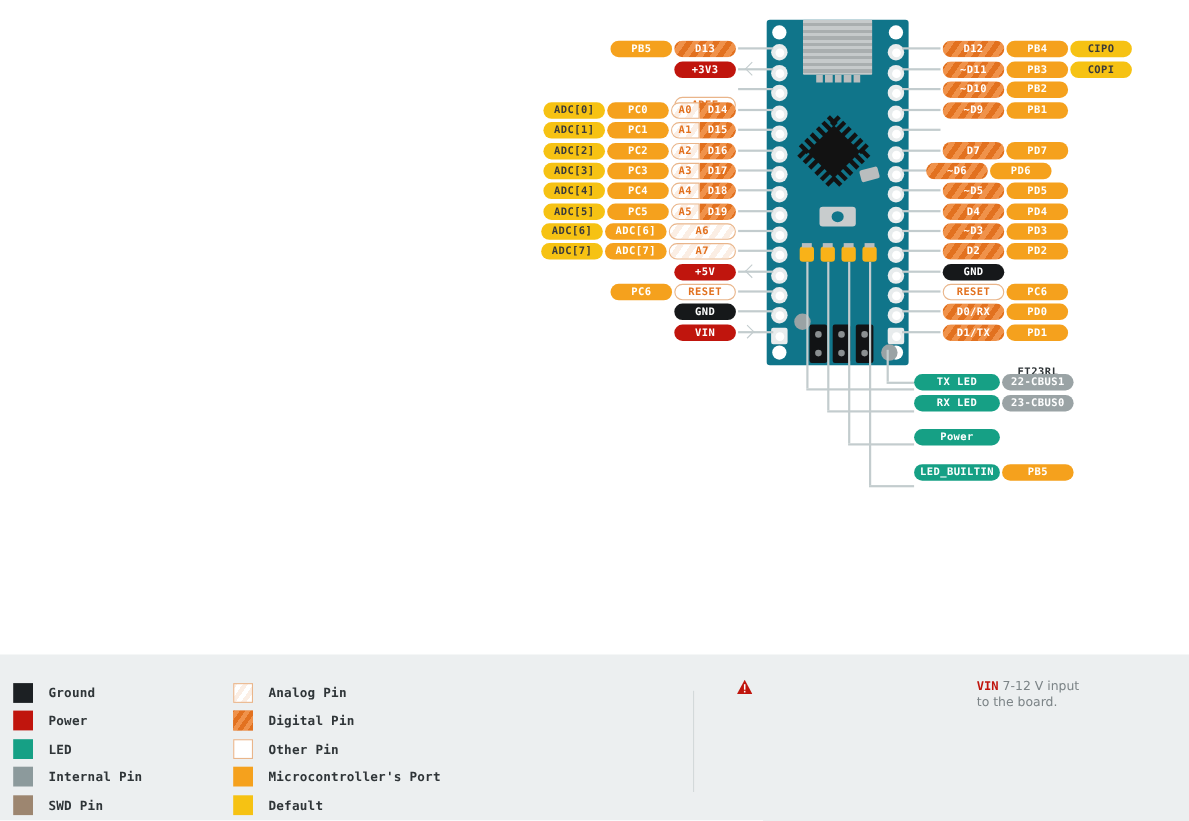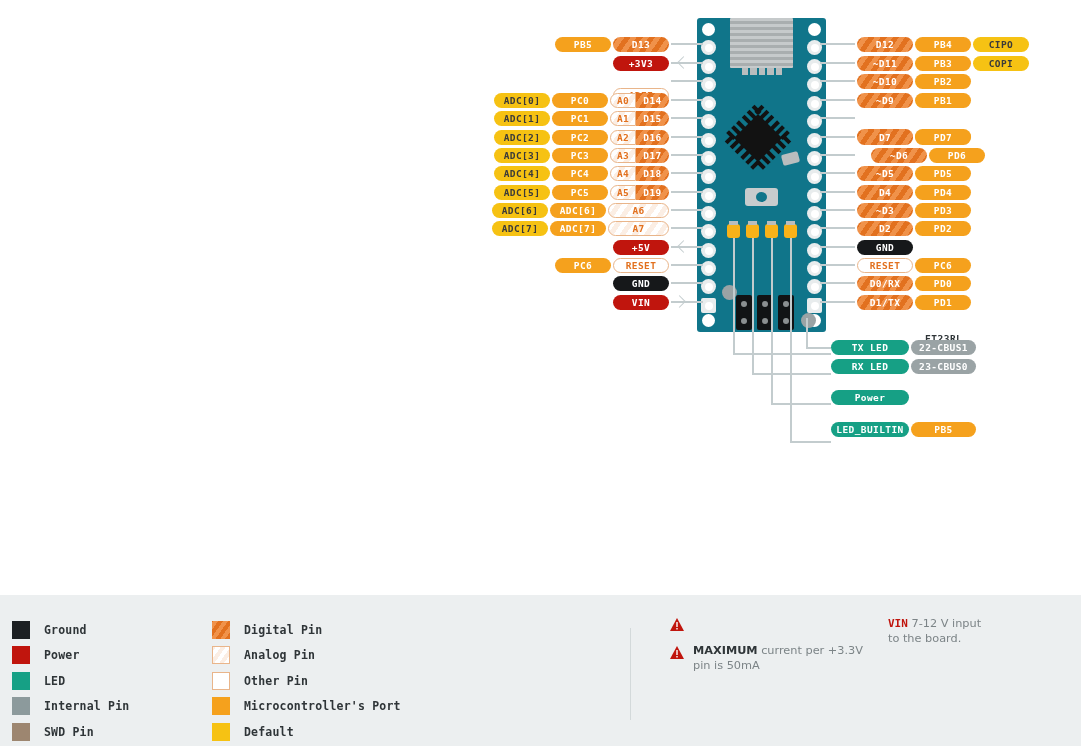--- a/index.html
+++ b/index.html
@@ -525,21 +525,21 @@
       </div>
       <div class="pinrow right" style="top: 130px; left: 857px;">
         <div class="grp">
           <div class="pill p-digital" style="width: 56px;">D7</div>
         </div>
         <div class="gap2"></div>
         <div class="grp">
           <div class="pill p-port" style="width: 56px;">PD7</div>
         </div>
       </div>
-      <div class="pinrow right" style="top: 148px; left: 871px;">
+      <div class="pinrow right" style="top: 148px; left: 842px;">
         <div class="grp">
           <div class="pill p-digital" style="width: 56px;">~D6</div>
         </div>
         <div class="gap2"></div>
         <div class="grp">
           <div class="pill p-port" style="width: 56px;">PD6</div>
         </div>
       </div>
       <div class="pinrow right" style="top: 166px; left: 857px;">
         <div class="grp">
@@ -646,26 +646,26 @@
         <div class="sw s-int"></div>
         <div class="leg-label">Internal Pin</div>
       </div>
       <div class="leg-item">
         <div class="sw s-swd"></div>
         <div class="leg-label">SWD Pin</div>
       </div>
     </div>
   <div id="legend-col-b">
       <div class="leg-item">
+        <div class="sw s-analog"></div>
+        <div class="leg-label">Analog Pin</div>
+      </div>
+      <div class="leg-item">
         <div class="sw s-digital"></div>
         <div class="leg-label">Digital Pin</div>
-      </div>
-      <div class="leg-item">
-        <div class="sw s-analog"></div>
-        <div class="leg-label">Analog Pin</div>
       </div>
       <div class="leg-item">
         <div class="sw s-other"></div>
         <div class="leg-label">Other Pin</div>
       </div>
       <div class="leg-item">
         <div class="sw s-port"></div>
         <div class="leg-label">Microcontroller's Port</div>
       </div>
       <div class="leg-item">
@@ -676,30 +676,20 @@
   <div id="divider"></div>
 
   <div id="notes">
     <div class="note">
       <svg class="warn-icon" viewBox="0 0 14 13">
         <path d="M7 0 L14 13 L0 13 Z" fill="#c0150d"></path>
         <rect x="6.3" y="4" width="1.4" height="5" fill="#ffffff"></rect>
         <rect x="6.3" y="10" width="1.4" height="1.5" fill="#ffffff"></rect>
       </svg>
     </div>
-    <div class="note">
-      <svg class="warn-icon" viewBox="0 0 14 13">
-        <path d="M7 0 L14 13 L0 13 Z" fill="#c0150d"></path>
-        <rect x="6.3" y="4" width="1.4" height="5" fill="#ffffff"></rect>
-        <rect x="6.3" y="10" width="1.4" height="1.5" fill="#ffffff"></rect>
-      </svg>
-      <div class="note-txt">
-        <b>MAXIMUM</b><span> current per +3.3V pin is 50mA</span>
-      </div>
-    </div>
   </div>
 
   <div id="vin-note">
     <span class="vin-k">VIN</span>
     <span>7-12 V input to the board.</span>
   </div>
 
 </div>
 
 </body></html>

